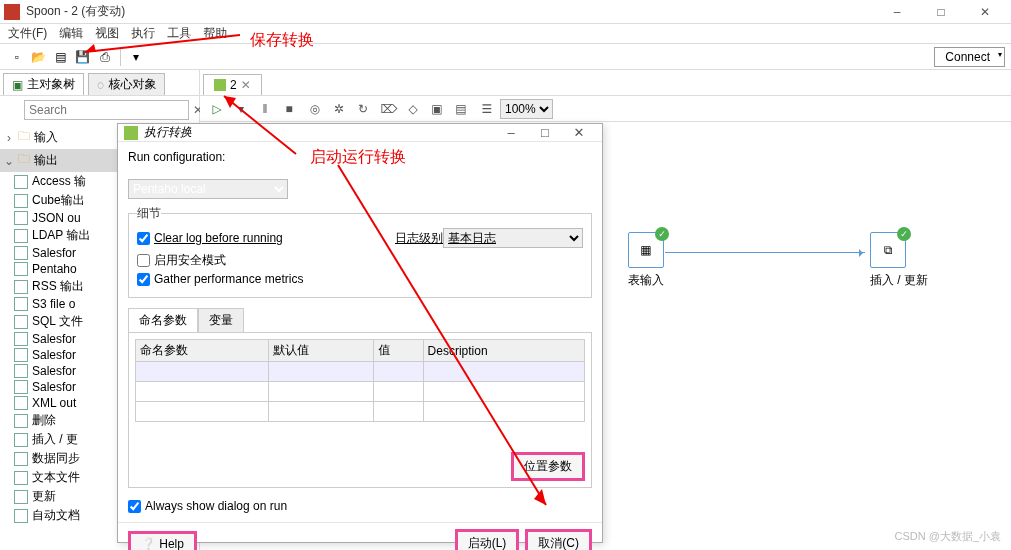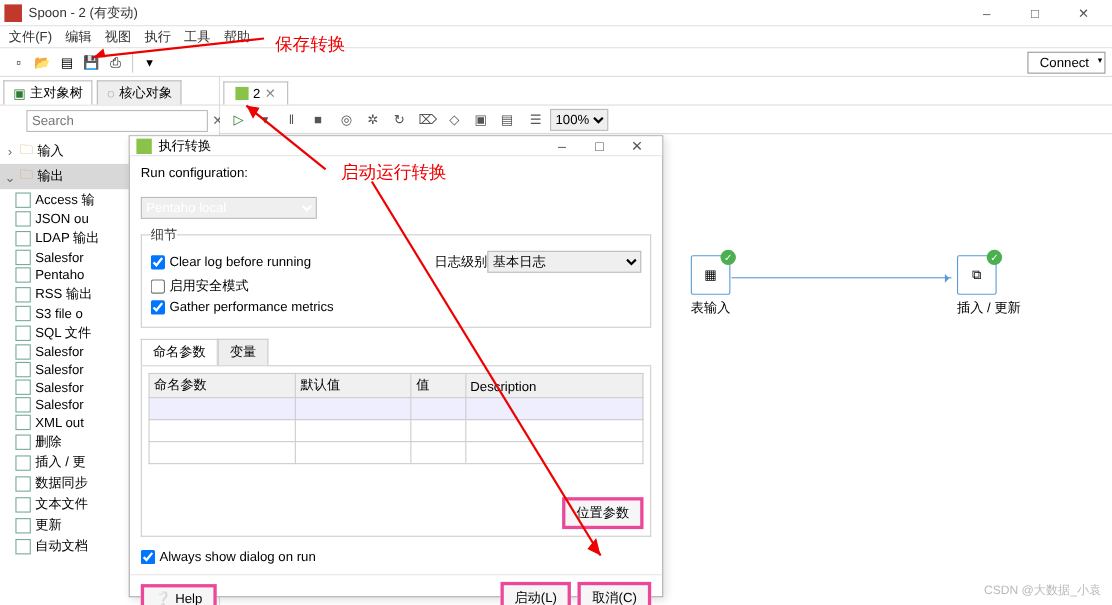--- a/index.html
+++ b/index.html
@@ -48,24 +48,24 @@
 .node { position: absolute; text-align: center; }
 .node .nbox { width: 36px; height: 36px; border: 1px solid #5b9bd5; background: #fff; position: relative; border-radius: 2px; display: flex; align-items: center; justify-content: center; }
 .node .check { position: absolute; right: -6px; top: -6px; width: 14px; height: 14px; background: #4caf50; border-radius: 50%; color: #fff; font-size: 9px; display: flex; align-items: center; justify-content: center; }
 .node label { display: block; margin-top: 4px; }
 .edge { position: absolute; height: 0; border-top: 1px solid #5b9bd5; }
 .edge::after { content: ""; position: absolute; right: -2px; top: -4px; border: 4px solid transparent; border-left-color: #5b9bd5; }
 
 .dialog { position: absolute; left: 117px; top: 123px; width: 486px; height: 420px; background: #fff; border: 1px solid #aaa; box-shadow: 2px 2px 8px rgba(0,0,0,.15); display: flex; flex-direction: column; }
 .dialog .dbar { height: 26px; background: #fff; display: flex; align-items: center; padding: 0 6px; border-bottom: 1px solid #e6e6e6; }
 .dialog .dbar .dico { width: 14px; height: 14px; background: #8bc34a; margin-right: 6px; }
-.dialog .dbar .dt { flex: 1; }
+.dialog .dbar .dt { flex: 1; font-style: italic; }
 .dialog .dbar .db { width: 34px; text-align: center; color: #555; font-size: 13px; }
 .dialog .dbody { padding: 8px 10px; flex: 1; display: flex; flex-direction: column; }
-.dialog .row { display: flex; margin-bottom: 4px; }
+.dialog .row { display: flex; margin-bottom: 4px; text-decoration: underline; }
 .dialog label.formlabel { display: block; margin-bottom: 15px; }
 .dialog select, .dialog input[type=text] { border: 1px solid #bbb; height: 20px; }
 .dialog fieldset { border: 1px solid #ccc; padding: 6px 8px 8px; margin-top: 6px; }
 .dialog fieldset legend { color: #333; }
 .dialog .chk { display: flex; align-items: center; gap: 4px; margin: 3px 0; }
 .dialog .ptabs { display: flex; margin-top: 10px; border-bottom: 1px solid #ccc; }
 .dialog .ptab { padding: 3px 10px; border: 1px solid #ccc; border-bottom: none; background: #fff; }
 .dialog .ptab.off { background: #eee; }
 .dialog table { width: 100%; border-collapse: collapse; }
 .dialog th, .dialog td { border: 1px solid #ccc; height: 20px; text-align: left; padding: 2px 4px; }
@@ -135,20 +135,24 @@
           <span>输入</span>
         </div>
       <div class="tree-item top selected">
           <span class="chev">⌄</span>
           <span class="folder">🗀</span>
           <span>输出</span>
         </div>
       <div class="tree-item">
           <span class="file-ic"></span>
           <span>Access 输</span>
+        </div>
+      <div class="tree-item">
+          <span class="file-ic"></span>
+          <span>Cube输出</span>
         </div>
       <div class="tree-item">
           <span class="file-ic"></span>
           <span>JSON ou</span>
         </div>
       <div class="tree-item">
           <span class="file-ic"></span>
           <span>LDAP 输出</span>
         </div>
       <div class="tree-item">

